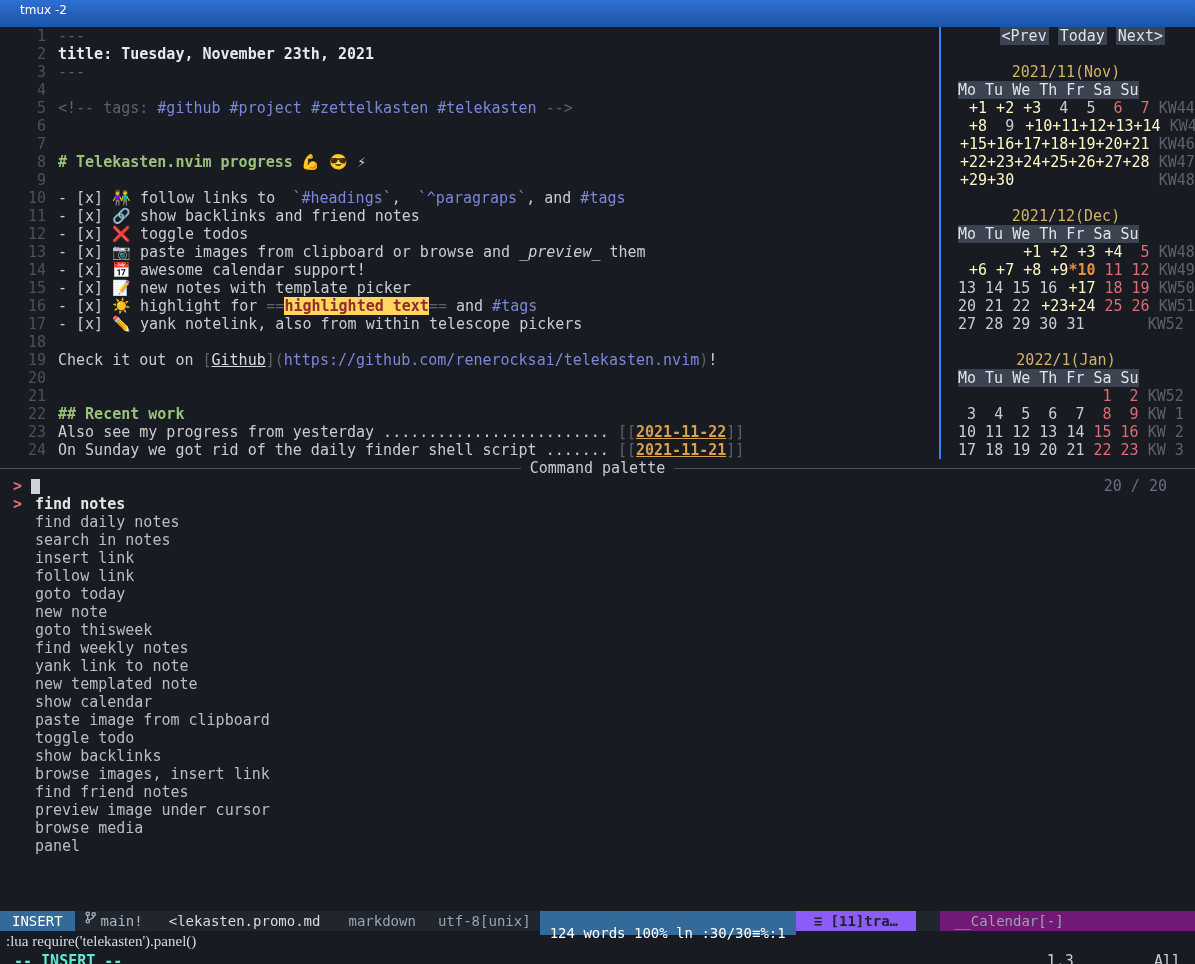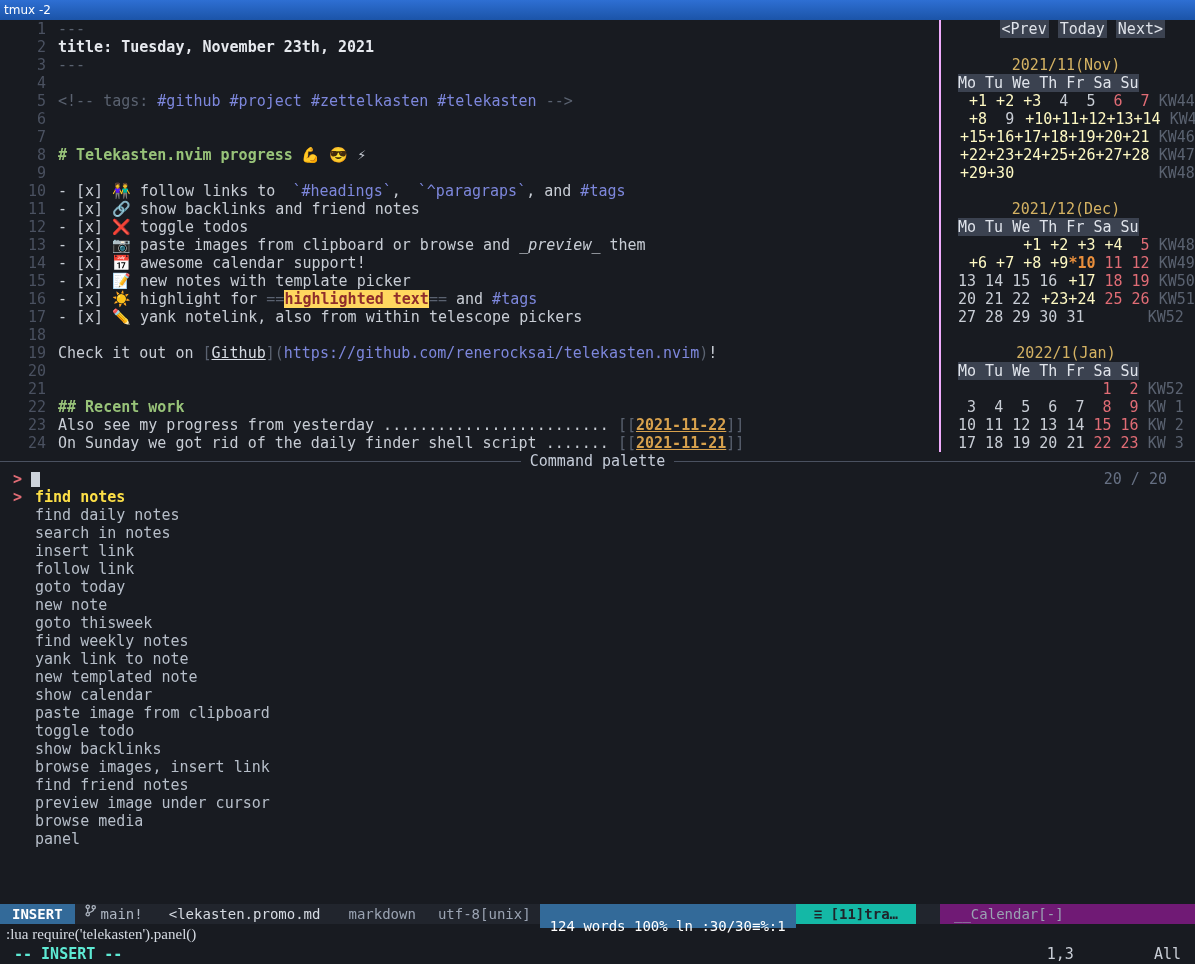--- a/index.html
+++ b/index.html
@@ -5,32 +5,32 @@
   * { margin:0; padding:0; box-sizing:border-box; }
   html,body { background:#000; }
   .screen {
     width:1195px; height:964px; overflow:hidden;
     background:#181b21; color:#c8cdd5;
     font-family:"DejaVu Sans Mono", monospace;
     font-size:15px; line-height:18px;
   }
   
   .tmux-bar {
-    height:20px; padding-left:4px;
+    height:27px; padding-left:20px;
     background:linear-gradient(#2e6fd3,#1b54a8);
     color:#fff; font-family:"DejaVu Sans", sans-serif;
     font-size:12px; line-height:20px;
   }
   
   .editor-row { display:flex; height:432px; overflow:hidden; }
   .buffer { flex:1; overflow:hidden; }
   .bline { height:18px; white-space:pre; }
   .lnum { display:inline-block; width:46px; text-align:right; color:#4a5160; margin-right:12px; }
   .ltext { white-space:pre; }
-  .calendar { width:256px; border-left:2px solid #f0abfc; padding-left:8px; overflow:hidden; }
+  .calendar { width:256px; border-left:2px solid #3b82f6; padding-left:8px; overflow:hidden; }
   .cal-nav { height:18px; display:flex; justify-content:flex-end; gap:9px; padding-right:30px; }
   .chip { background:#3b4250; color:#dfe3ea; padding:0 2px; }
   .cline { height:18px; white-space:pre; }
   .cal-title { color:#d4b263; width:234px; text-align:center; }
   .cal-head { background:#3b4250; color:#dfe3ea; margin-left:9px; }
   
   .s-fg  { color:#c8cdd5; }
   .s-dim { color:#5a6270; }
   .s-wh  { color:#e6e9ee; font-weight:bold; }
   .s-hd  { color:#98c379; font-weight:bold; }
@@ -48,31 +48,31 @@
   .palette { height:452px; overflow:hidden; }
   .p-rule-row { height:18px; display:flex; align-items:center; }
   .rule { flex:1; height:1px; background:#4a5160; }
   .p-title { color:#c5ccd8; padding:0 9px; }
   .p-prompt-row { height:18px; display:flex; align-items:center; }
   .p-prompt { color:#e06c75; padding-left:13px; font-weight:bold; }
   .cursor { width:9px; height:15px; background:#ccd2da; margin-left:9px; display:inline-block; }
   .p-counter { color:#667083; margin-left:auto; margin-right:28px; }
   .p-item { height:18px; padding-left:35px; position:relative; white-space:pre; color:#b6bec9; }
   .p-caret { position:absolute; left:13px; color:#e06c75; font-weight:bold; }
-  .p-item.sel .p-label { color:#fde047; font-weight:bold; }
+  .p-item.sel .p-label { color:#e5e5e5; font-weight:bold; }
   
   .statusline { height:20px; display:flex; align-items:stretch; background:#21252d; font-size:14px; line-height:20px; }
-  .sl-mode { background:#336a99; color:#fff; font-weight:bold; padding:0 12px; }
+  .sl-mode { background:#336a99; color:#fff; font-weight:normal; padding:0 12px; }
   .sl-branch { color:#aeb6c2; margin-left:10px; display:flex; gap:5px; }
   .sl-file { color:#d6dbe3; margin-left:26px; }
   .sl-ft { color:#9aa3b2; margin-left:28px; }
   .sl-enc { color:#9aa3b2; margin-left:22px; }
   .spacer { flex:1; }
   .sl-stats { background:#336a99; color:#fff; padding:12px 10px; }
-  .sl-tabs { background:#14b8a6; color:#20242b; padding:0 18px; margin-right:24px; font-weight:bold; }
+  .sl-tabs { background:#8b5cf6; color:#20242b; padding:0 18px; margin-right:24px; font-weight:bold; }
   .sl-cal { width:255px; color:#9aa3b2; padding-left:14px; background:#701a75; }
   
   .cmdline { height:20px; line-height:20px; padding-left:6px; color:#d6dbe3;font-family:Liberation Serif, serif; }
   .modeline { height:20px; line-height:20px; display:flex; }
   .ml-mode { padding-left:14px; color:#5eead4; font-weight:bold; }
   .ml-pos { margin-left:auto; margin-right:80px; color:#c8cdd5; }
   .ml-all { margin-right:14px; color:#c8cdd5; }
 </style>
 </head>
 <body>

